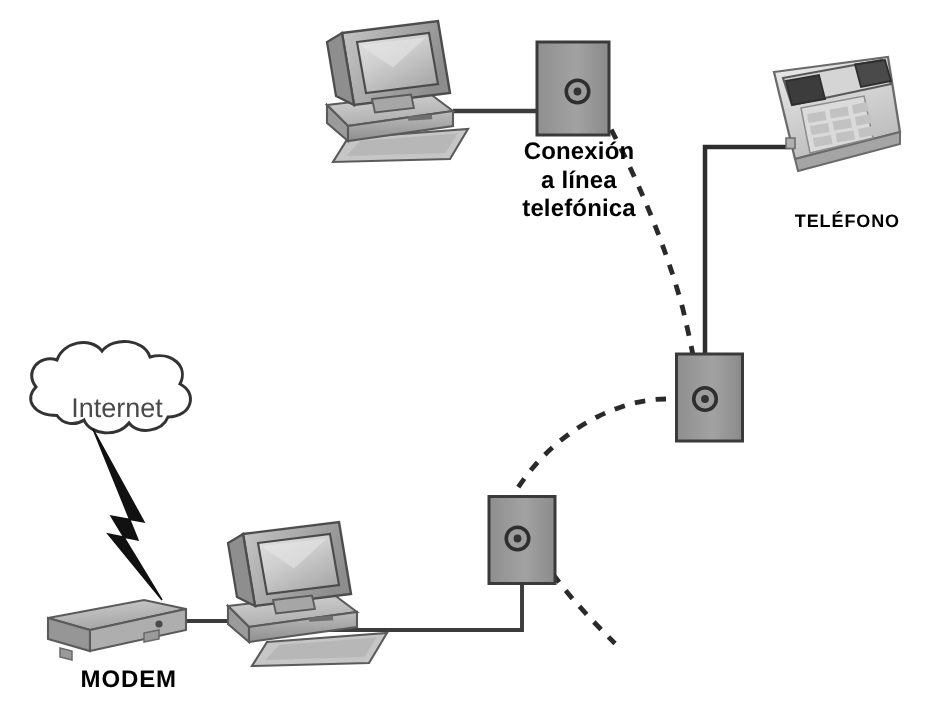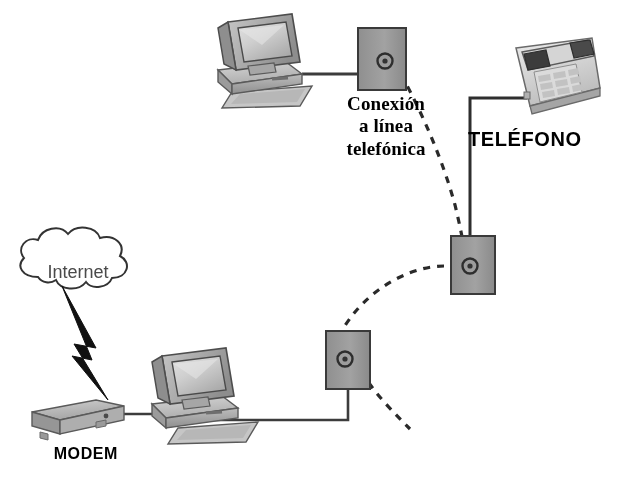--- a/index.html
+++ b/index.html
@@ -32,30 +32,29 @@
     line-height: 1.18;
   }
   .label-bold {
     font-weight: bold;
   }
   #label-jack-top {
     left: 330px;
     top: 93px;
     width: 112px;
     text-align: center;
-    font-size: 19px;
+    font-size: 16px;
     letter-spacing: 0.1px;
-    font-family: Liberation Serif, serif;
   }
   #label-telefono {
     left: 468px;
-    top: 128px;
+    top: 140px;
     width: 132px;
-    text-align: left;
-    font-size: 20px;
+    text-align: right;
+    font-size: 12px;
     letter-spacing: 0.6px;
   }
   #label-modem {
     left: 22px;
     top: 445px;
     width: 96px;
     text-align: right;
     font-size: 16px;
     letter-spacing: 0.6px;
   }

